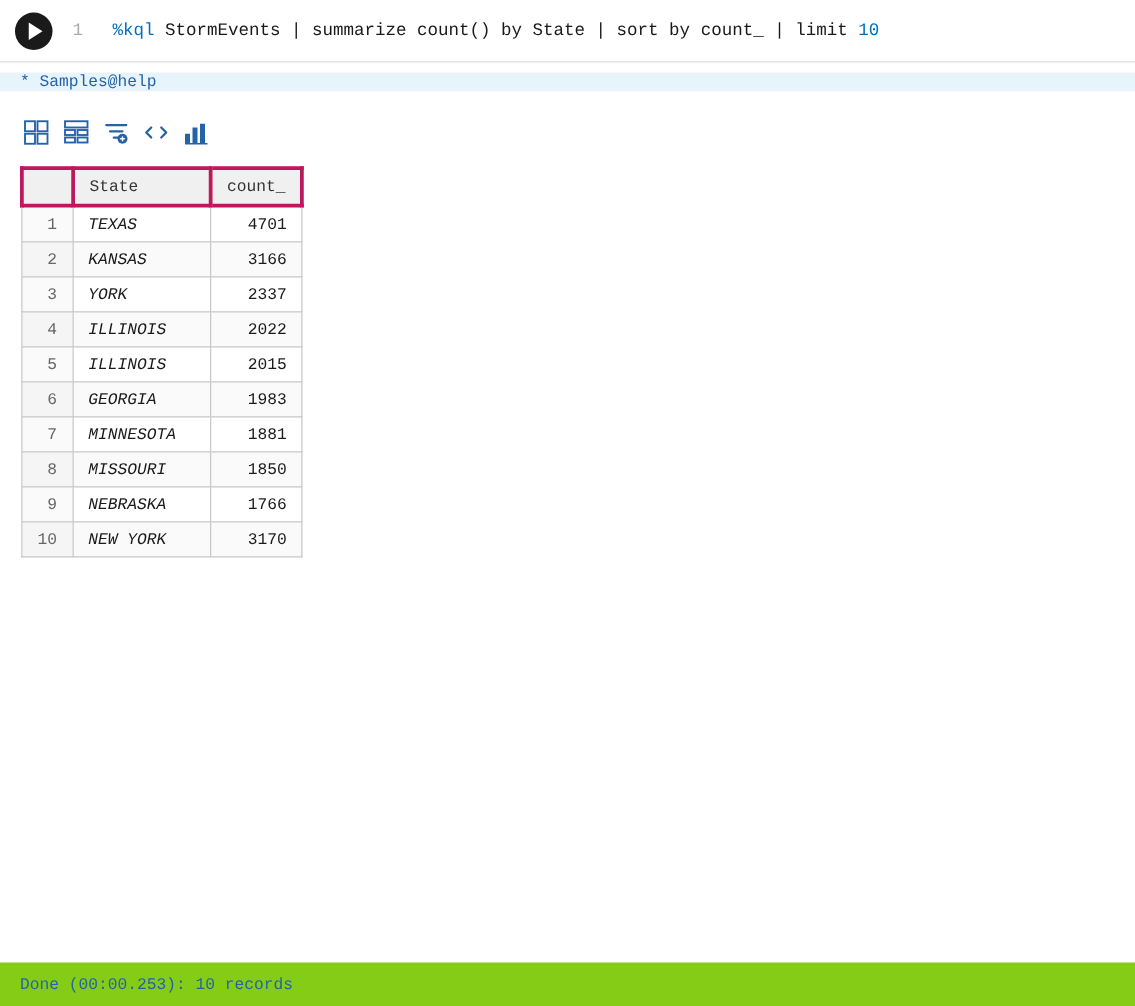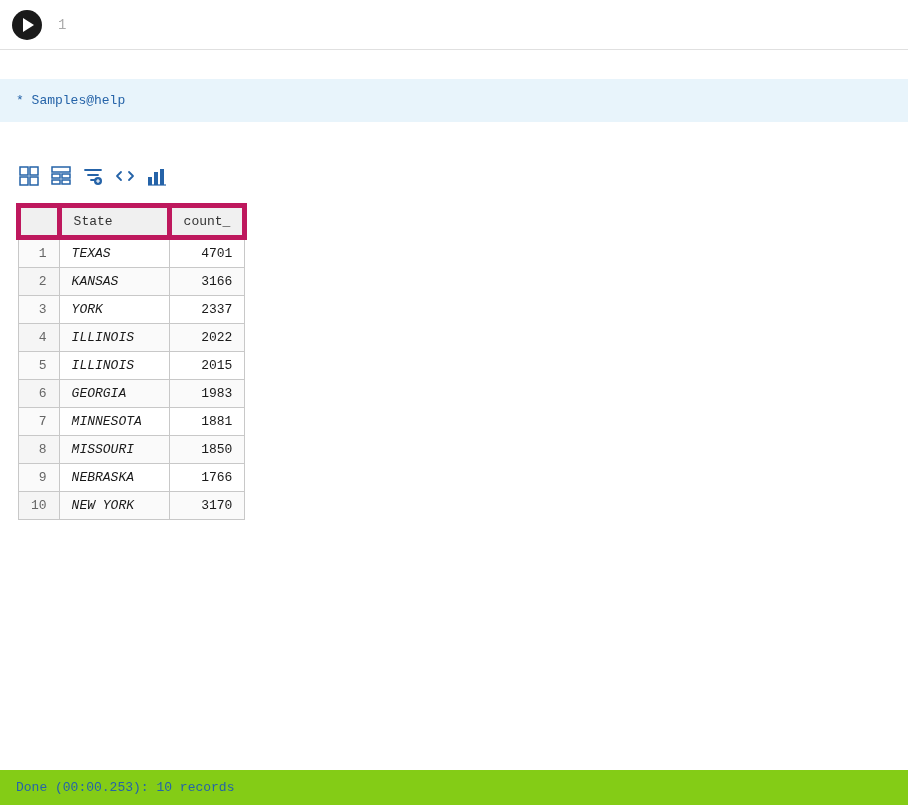--- a/index.html
+++ b/index.html
@@ -55,22 +55,22 @@
 
     .code-text {
       color: #1a1a1a;
       white-space: nowrap;
       font-size: 14px;
     }
 
     
     .sample-bar {
       background: #e8f4fb;
-      padding: 14px 16px;
-      margin: 29px 0;
+      padding: 0 16px;
+      margin: 8px 0;
       color: #2563a8;
       font-size: 13px;
       font-family: 'Consolas', 'Courier New', monospace;
     }
 
     
     .main-content {
       padding: 8px 16px 16px 16px;
     }
 
@@ -97,21 +97,21 @@
     
     .result-table {
       border-collapse: collapse;
       border: 1px solid #c8c8c8;
       font-family: 'Consolas', 'Courier New', monospace;
       font-size: 13px;
     }
 
     .result-table th {
       background: #f0f0f0;
-      border: 5px solid #be185d;
+      border: 3px solid #be185d;
       padding: 6px 12px;
       text-align: left;
       font-weight: 500;
       color: #333;
     }
 
     .result-table th.row-num-header {
       min-width: 40px;
       background: #f0f0f0;
     }
@@ -172,20 +172,24 @@
     }
   </style>
 </head>
 <body>
 
 <div class="page-wrapper">
 
   <div class="code-bar">
     <div class="run-button" title="Run"></div>
     <span class="line-number">1</span>
+    <span class="code-text">
+      <span style="color:#0070c1;">%kql</span>
+      <span> StormEvents | summarize count() by State | sort by </span><span style="color:#1a1a1a;">count_</span><span> | limit </span><span style="color:#0070c1;">10</span>
+    </span>
   </div>
 
   <div class="sample-bar">
     <span>* Samples@help</span>
   </div>
 
   <div class="main-content">
 
     <div class="result-toolbar">
       <div class="toolbar-icon" title="Table view">

